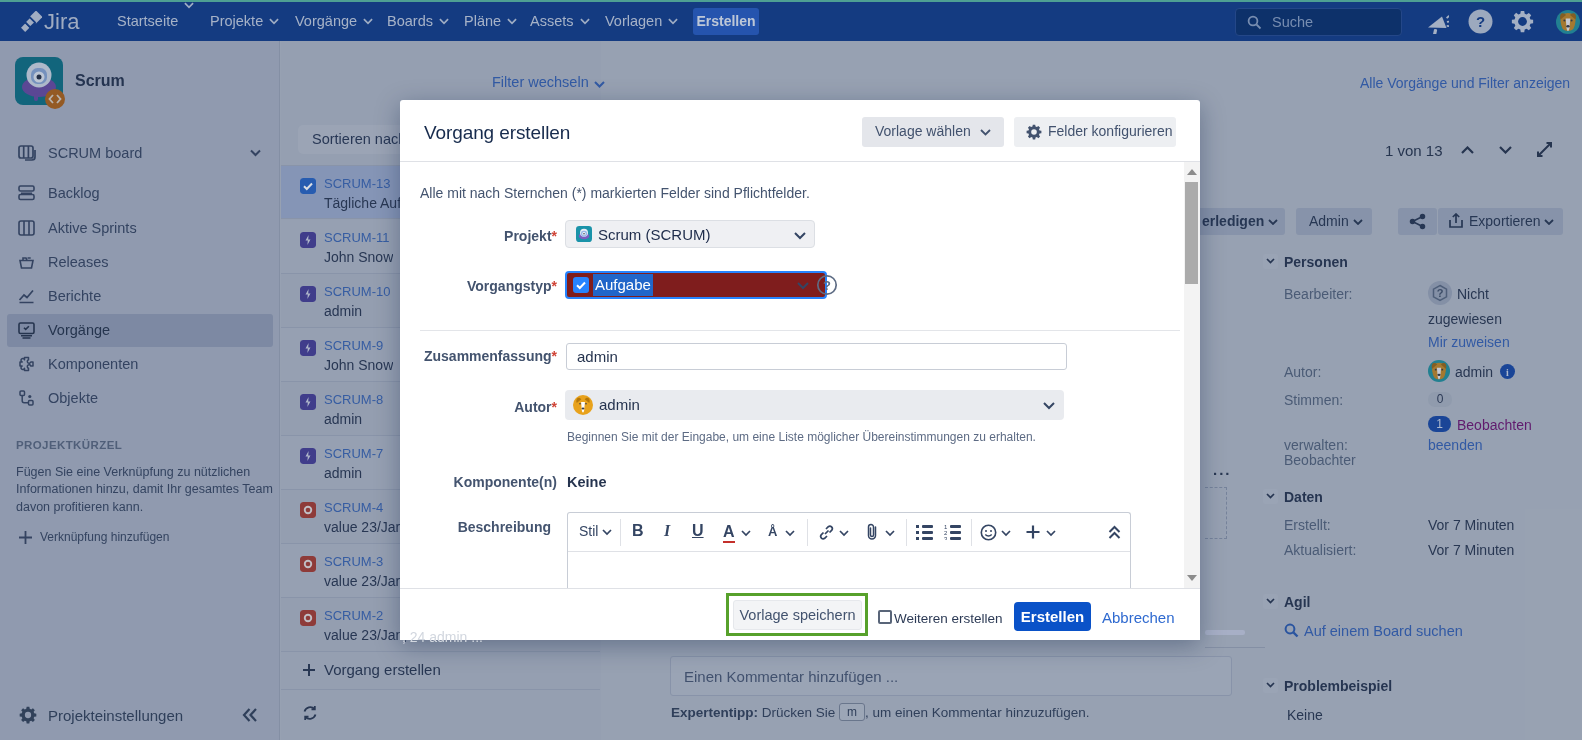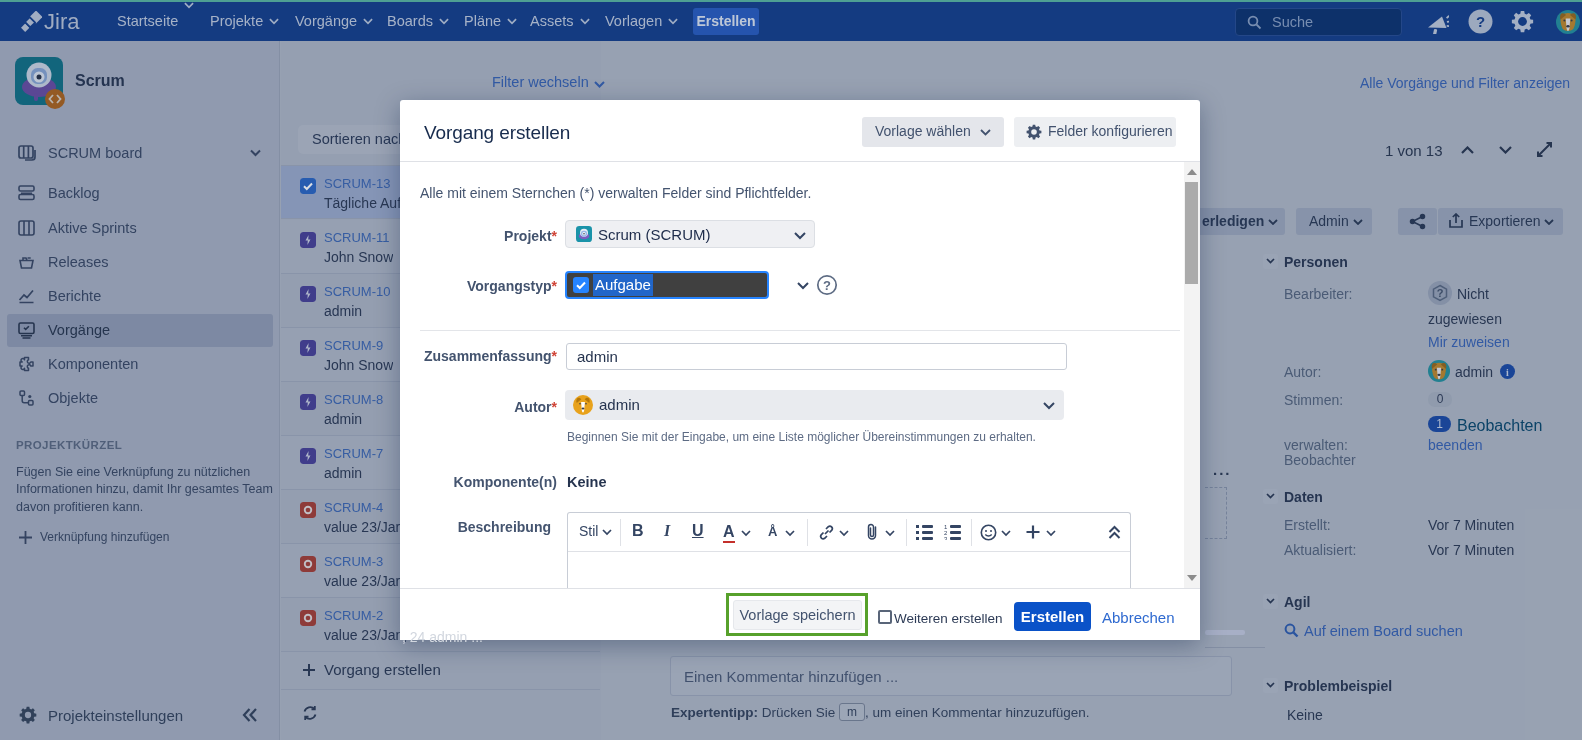--- a/index.html
+++ b/index.html
@@ -394,21 +394,21 @@
 <div class="abs pval" style="left:1455px;top:364px;">admin</div>
 <svg class="abs" style="left:1500px;top:364px" width="15" height="15" viewBox="0 0 15 15">
       <circle cx="7.5" cy="7.5" r="7.5" fill="#1e4da6"></circle>
       <text x="7.5" y="11.5" font-size="10" font-weight="bold" fill="#c9d4e6" text-anchor="middle" font-family="Liberation Serif">i</text>
     </svg>
 <div class="abs plabel" style="left:1284px;top:392px;">Stimmen:</div>
 <div class="abs" style="left:1428px;top:392px;width:24px;height:15px;background:#a9b2c0;border-radius:7px;text-align:center;font-size:12px;color:#33405a;line-height:15px;">0</div>
 <div class="abs plabel" style="left:1284px;top:417px;margin-top:35px;">Beobachter</div>
 <div class="abs plabel" style="left:1284px;top:437px;">verwalten:</div>
 <div class="abs" style="left:1428px;top:416px;width:23px;height:16px;background:#1e4da6;border-radius:8px;text-align:center;font-size:12px;color:#c9d4e6;line-height:16px;">1</div>
-<div class="abs" style="left:1457px;top:417px;font-size:16px;color:#0c4a6e;">Beobachten</div>
+<div class="abs" style="left:1457px;top:417px;font-size:14px;color:#701a75;">Beobachten</div>
 <div class="abs" style="left:1428px;top:437px;font-size:14px;color:#3a65b5;">beenden</div>
 
 <div class="schev" style="left:1263px;top:489px;">
       <svg style="margin:4px 0 0 3px" width="9" height="6" viewBox="0 0 9 6">
         <path d="M1 1l3.5 3.5L8 1" stroke="#2c3a54" stroke-width="1.7" fill="none"></path>
       </svg>
     </div>
 <div class="abs sechead" style="left:1284px;top:489px;">Daten</div>
 <div class="abs plabel" style="left:1284px;top:517px;">Erstellt:</div>
 <div class="abs pval" style="left:1428px;top:517px;">Vor 7 Minuten</div>
@@ -454,40 +454,40 @@
     </div>
     <div class="hbtn" style="left:614px;width:162px;background:#edeff2;">
       <svg style="position:absolute;left:12px;top:7px" width="16" height="16" viewBox="0 0 24 24">
             <path d="M10.2 1h3.6l.5 2.8 2 .8 2.3-1.6 2.5 2.5-1.6 2.3.8 2 2.8.5v3.6l-2.8.5-.8 2 1.6 2.3-2.5 2.5-2.3-1.6-2 .8-.5 2.8h-3.6l-.5-2.8-2-.8-2.3 1.6-2.5-2.5 1.6-2.3-.8-2-2.8-.5v-3.6l2.8-.5.8-2-1.6-2.3 2.5-2.5 2.3 1.6 2-.8z" fill="#42526e"></path>
             <circle cx="12" cy="12" r="4.2" fill="#edeff2"></circle>
           </svg>
       <span style="position:absolute;left:34px;top:6px;">Felder konfigurieren</span>
     </div>
   </div>
 
-  <div class="abs" style="left:20px;top:85px;font-size:14px;color:#44546f;">Alle mit einem Sternchen (*) verwalten Felder sind Pflichtfelder.</div>
+  <div class="abs" style="left:20px;top:85px;font-size:14px;color:#44546f;">Alle mit nach Sternchen (*) markierten Felder sind Pflichtfelder.</div>
 
   <div class="flabel" style="left:0px;top:128px;width:157px;">Projekt<span class="req">*</span></div>
   <div class="abs" style="left:165px;top:120px;width:250px;height:28px;background:#eff0f3;border:1px solid #dcdfe4;border-radius:4px;">
     <svg style="position:absolute;left:10px;top:5px" width="16" height="16" viewBox="0 0 48 48">
           <rect width="48" height="48" rx="10" fill="#1a93a9"></rect>
           <ellipse cx="24" cy="30" rx="16" ry="10" fill="#7c5cc0"></ellipse>
           <circle cx="24" cy="20" r="12" fill="#e8edf5"></circle>
           <rect x="15" y="14" width="18" height="18" rx="7" fill="#98b7e8"></rect>
           <circle cx="24" cy="23" r="5" fill="#f4f7fb"></circle>
           <circle cx="24" cy="23" r="2.3" fill="#2a3448"></circle>
         </svg>
     <span style="position:absolute;left:32px;top:5px;font-size:15px;color:#1d2b4a;">Scrum (SCRUM)</span>
     <svg style="position:absolute;left:228px;top:11px" width="12" height="8" viewBox="0 0 12 8">
           <path d="M1 1l5 5 5-5" stroke="#344563" stroke-width="2" fill="none"></path>
         </svg>
   </div>
 
   <div class="flabel" style="left:0px;top:178px;width:157px;">Vorgangstyp<span class="req">*</span></div>
-  <div class="abs" style="left:165px;top:171px;width:204px;height:28px;background:#404040;border:2px solid #2684ff;border-radius:4px;">
+  <div class="abs" style="left:165px;top:171px;width:262px;height:28px;background:#7f1d1d;border:2px solid #2684ff;border-radius:4px;">
     <svg style="position:absolute;left:6px;top:4px" width="16" height="16" viewBox="0 0 16 16">
           <rect width="16" height="16" rx="3" fill="#2684ff"></rect>
           <path d="M4 8.2l2.8 2.8L12 5.5" stroke="#fff" stroke-width="2" fill="none"></path>
         </svg>
     <div style="position:absolute;left:26px;top:1px;height:22px;background:#2166c9;color:#fff;font-size:15px;line-height:22px;padding:0 2px;">Aufgabe</div>
     <svg style="position:absolute;left:230px;top:9px" width="12" height="8" viewBox="0 0 12 8">
           <path d="M1 1l5 5 5-5" stroke="#344563" stroke-width="2" fill="none"></path>
         </svg>
   </div>
   <svg class="abs" style="left:416px;top:174px" width="22" height="22" viewBox="0 0 22 22">

